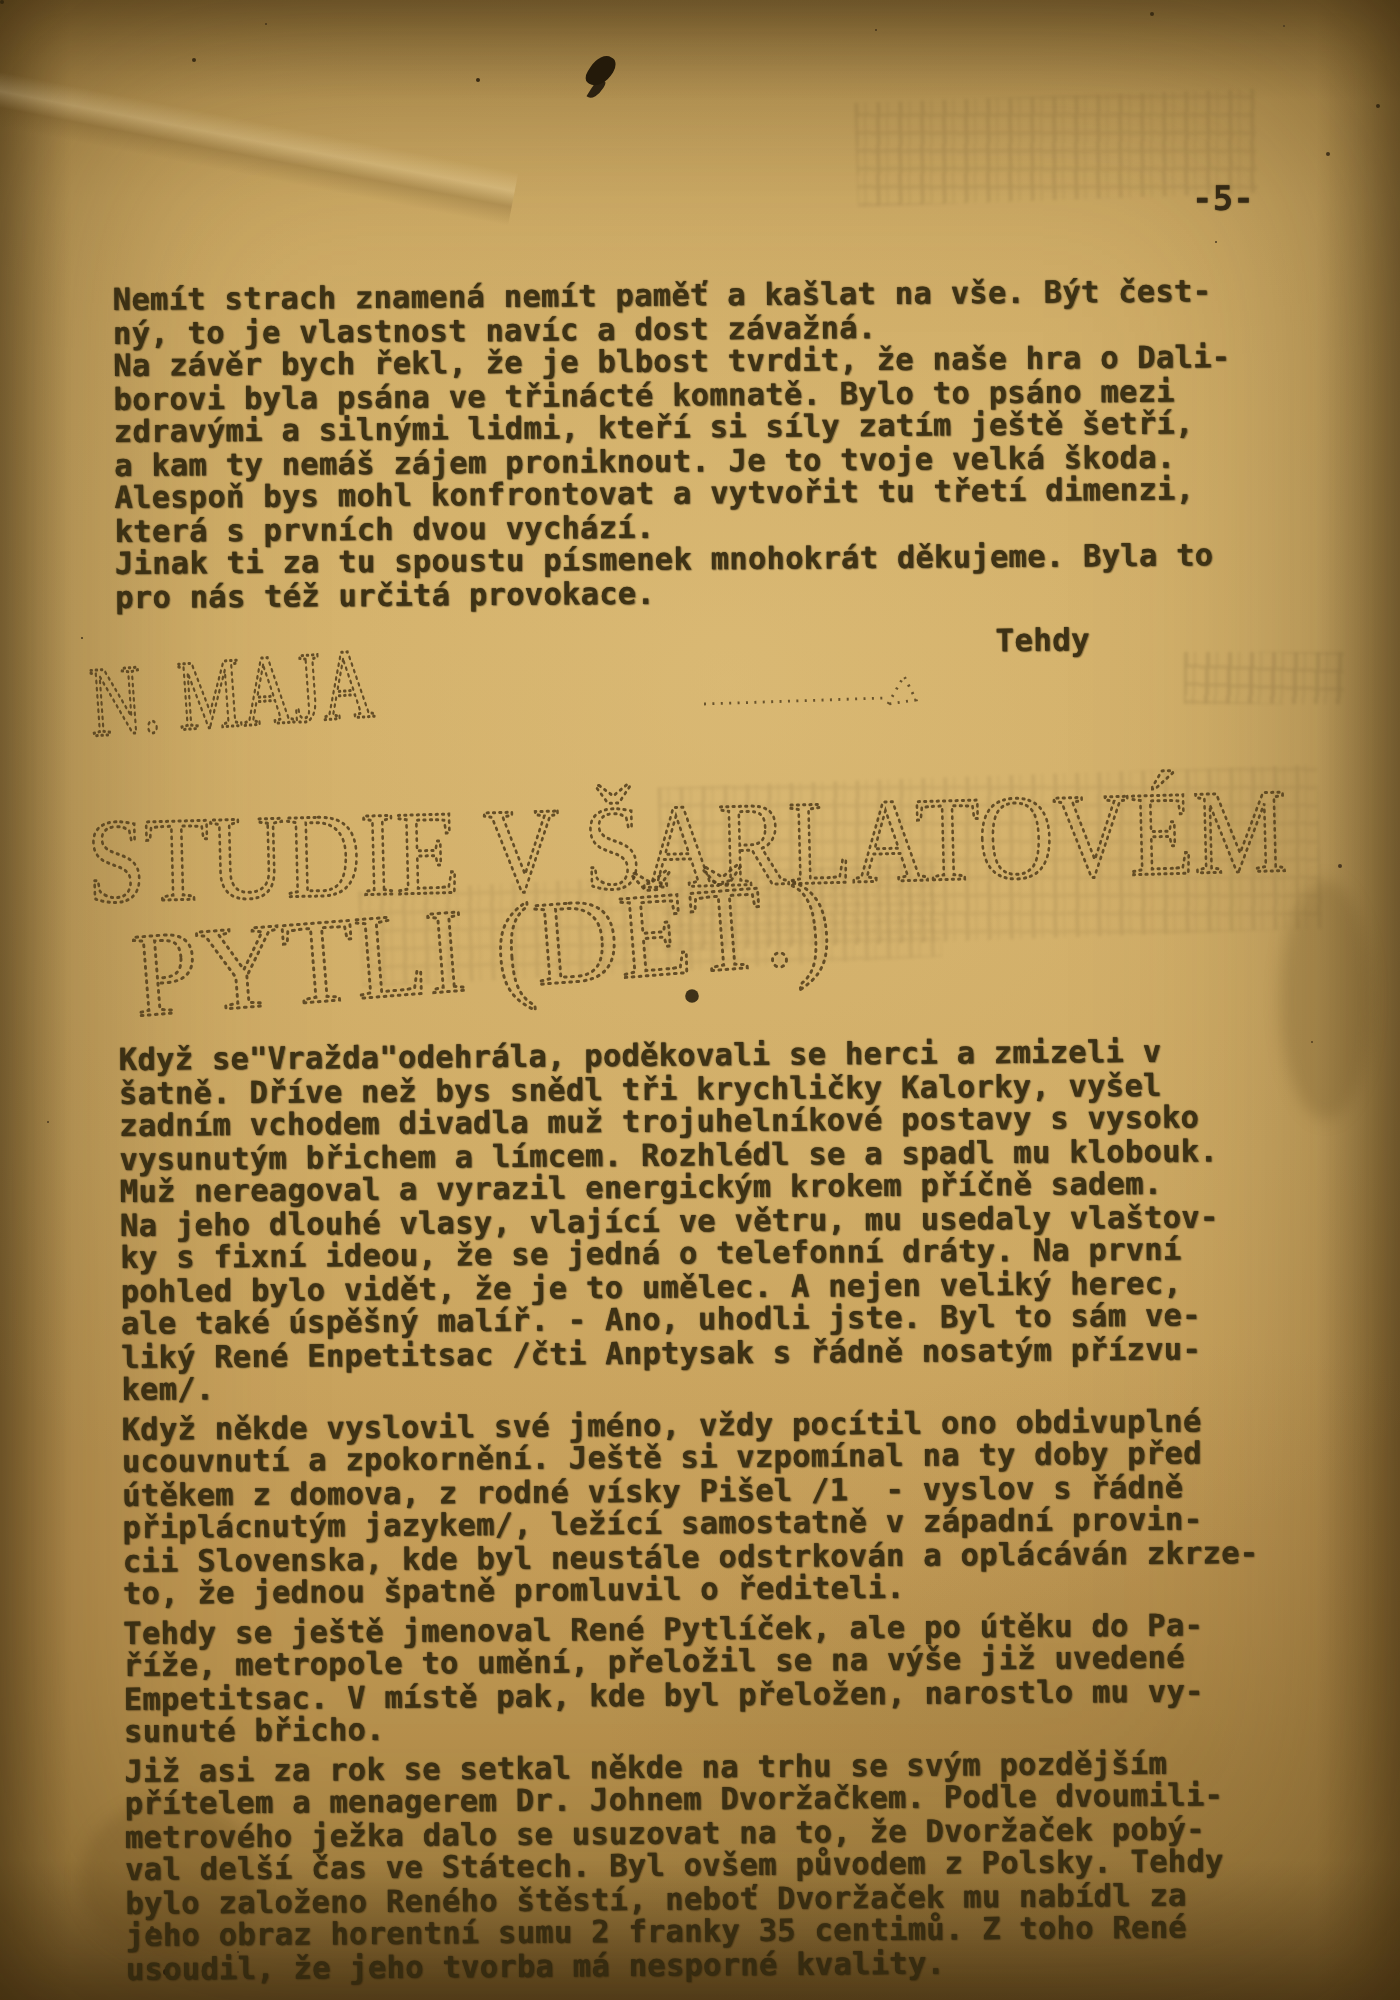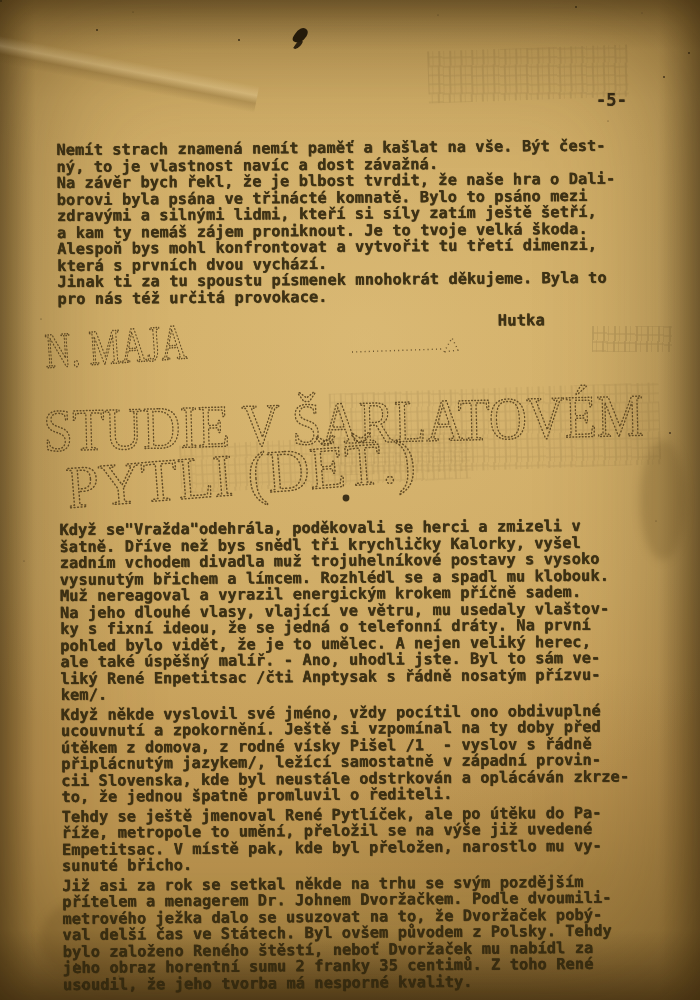--- a/index.html
+++ b/index.html
@@ -73,21 +73,21 @@
         <div class="tline">ný, to je vlastnost navíc a dost závažná.</div>
         <div class="tline">Na závěr bych řekl, že je blbost tvrdit, že naše hra o Dali-</div>
         <div class="tline">borovi byla psána ve třinácté komnatě. Bylo to psáno mezi</div>
         <div class="tline">zdravými a silnými lidmi, kteří si síly zatím ještě šetří,</div>
         <div class="tline">a kam ty nemáš zájem proniknout. Je to tvoje velká škoda.</div>
         <div class="tline">Alespoň bys mohl konfrontovat a vytvořit tu třetí dimenzi,</div>
         <div class="tline">která s prvních dvou vychází.</div>
         <div class="tline">Jinak ti za tu spoustu písmenek mnohokrát děkujeme. Byla to</div>
         <div class="tline">pro nás též určitá provokace.</div>
       </div>
-    <div id="signature" class="typed">Hutka</div>
+    <div id="signature" class="typed">Tehdy</div>
 
     <div style="height:212px;"></div>
 
     <div class="tblock typed bodypara">
         <div class="tline">Když se"Vražda"odehrála, poděkovali se herci a zmizeli v</div>
         <div class="tline">šatně. Dříve než bys snědl tři krychličky Kalorky, vyšel</div>
         <div class="tline">zadním vchodem divadla muž trojuhelníkové postavy s vysoko</div>
         <div class="tline">vysunutým břichem a límcem. Rozhlédl se a spadl mu klobouk.</div>
         <div class="tline">Muž nereagoval a vyrazil energickým krokem příčně sadem.</div>
         <div class="tline">Na jeho dlouhé vlasy, vlající ve větru, mu usedaly vlaštov-</div>

